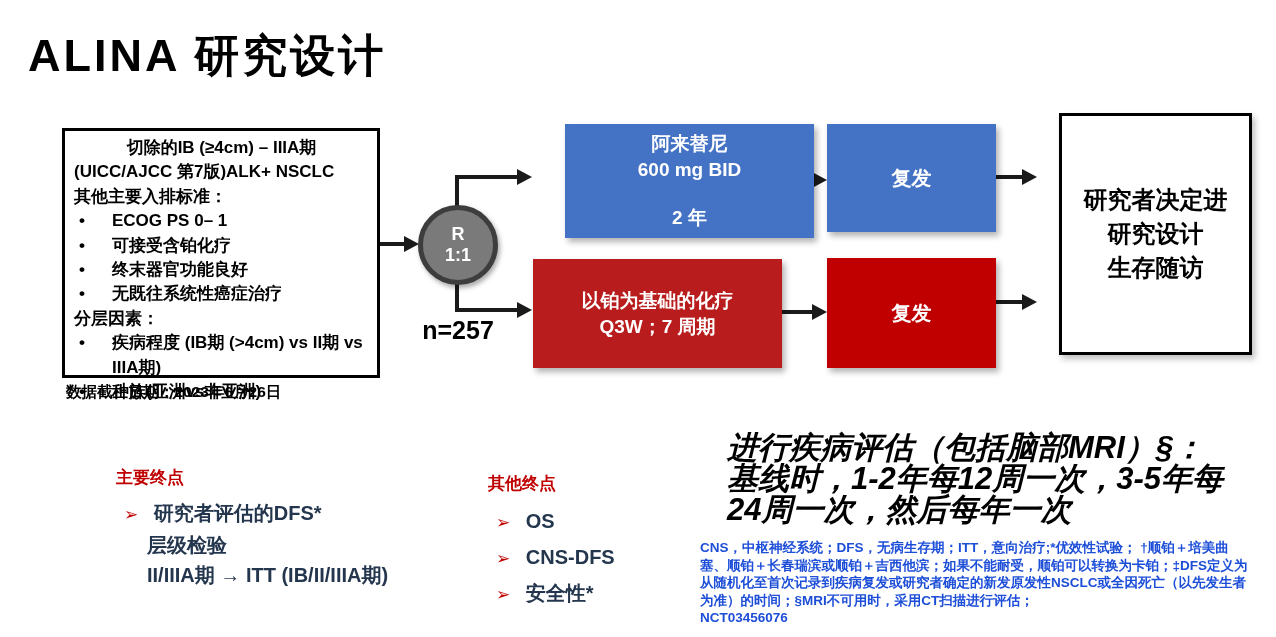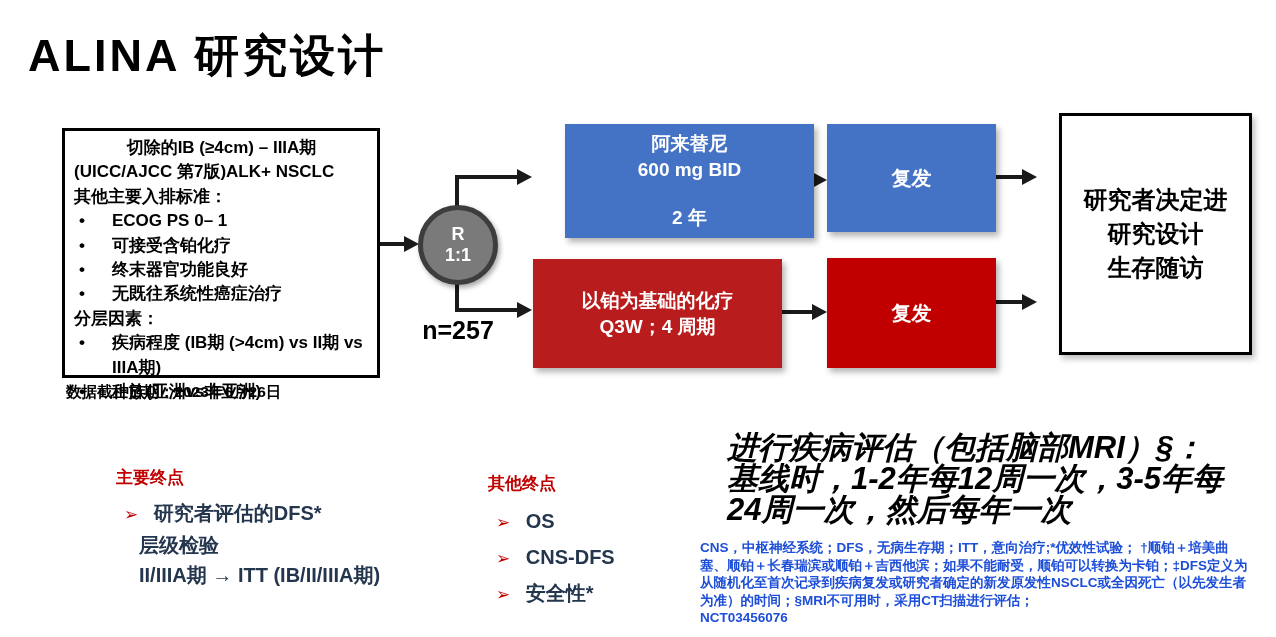--- a/index.html
+++ b/index.html
@@ -53,21 +53,21 @@
   .ahead{position:absolute;width:0;height:0;
     border-top:8px solid transparent;border-bottom:8px solid transparent;
     border-left:15px solid #1a1a1a;}
   
   .ep-primary{position:absolute;left:116px;top:466px;}
   .ep-other{position:absolute;left:488px;top:472px;}
   .ep-heading{font-size:17px;font-weight:800;color:#C00000;margin-bottom:9px;}
   .ep-item{font-size:20px;font-weight:700;color:#24364E;line-height:30px;margin-left:8px;}
   .ep-other .ep-item{line-height:35px;}
   .ep-arrow{color:#C00000;font-size:17px;margin-right:10px;}
-  .ep-sub{margin-left:23px;}
+  .ep-sub{margin-left:31px;}
   
   .assess-note{position:absolute;left:727px;top:432px;width:508px;
     font-size:31px;font-weight:700;font-style:italic;line-height:31px;color:#000;}
   
   .footnotes{position:absolute;left:700px;top:539px;width:552px;
     font-size:13.5px;font-weight:700;line-height:17.5px;color:#1d4ed8;}
 </style>
 </head>
 <body>
 
@@ -138,21 +138,21 @@
   <div class="n-label">n=257</div>
 
   <div class="flow-box box-alectinib">
     <div>阿来替尼</div>
     <div>600 mg BID</div>
     <div class="gap-top">2 年</div>
   </div>
 
   <div class="flow-box box-chemo">
     <div>以铂为基础的化疗</div>
-    <div>Q3W；4 周期</div>
+    <div>Q3W；7 周期</div>
   </div>
 
   <div class="flow-box box-relapse-blue">
     <div>复发</div>
   </div>
   <div class="flow-box box-relapse-red">
     <div>复发</div>
   </div>
 
   <div class="flow-box box-outcome">

